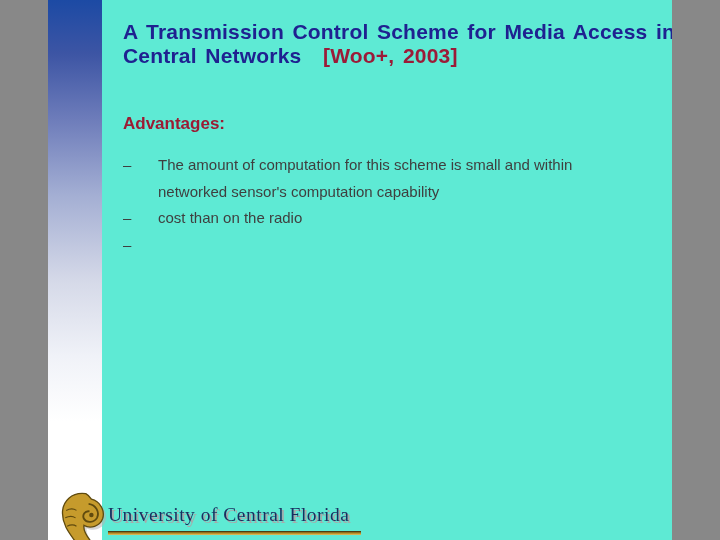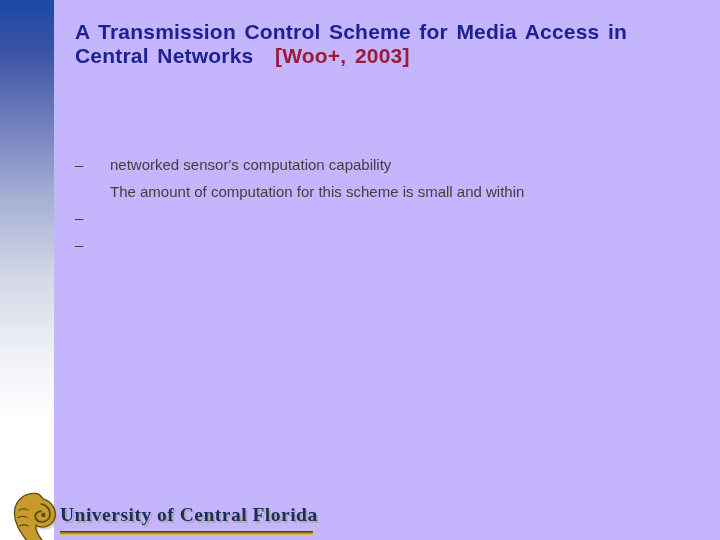--- a/index.html
+++ b/index.html
@@ -1,18 +1,18 @@
 <!DOCTYPE html>
 <html><head>
 <meta charset="utf-8">
 <style>
   html,body { margin:0; padding:0; background:#888; }
   .slide {
-    position:relative; width:720px; height:540px; margin:0 auto;
-    background:#c4b5fd; overflow:hidden;
+    position:relative; width:624px; height:540px; margin:0 auto;
+    background:#5eead4; overflow:hidden;
     font-family:"Liberation Sans", sans-serif;
   }
   
   .sidebar {
     position:absolute; left:0; top:0; width:54px; height:540px;
     background:linear-gradient(180deg,
       #1c4aa4 0%, #3d55a4 10%, #6d7cba 22%, #a3aed3 36%,
       #d5d9e8 52%, #f0f2f8 66%, #ffffff 78%, #ffffff 100%);
   }
   
@@ -34,55 +34,57 @@
     font-size:15px; line-height:26.5px; color:#3F3F3F;
   }
   .bullet-item { display:flex; align-items:flex-start; }
   .bullet-marker { width:35px; flex:none; }
   .bullet-line { white-space:nowrap; }
   
   .footer { position:absolute; left:0; top:486px; width:420px; height:54px; }
   .pegasus { position:absolute; left:7px; top:2px; width:56px; height:56px; }
   .footer-name {
     position:absolute; left:60px; top:18px;
-    font-family:"Liberation Serif", serif; font-weight:bold;
+    font-family:"Liberation Serif", serif; font-weight:normal;
     font-size:19.5px; letter-spacing:0.5px; color:#1B2D5E;
     text-shadow:2px 2px 0 #a9a9a9; white-space:nowrap;
   }
   .footer-rule {
     position:absolute; left:60px; top:45px; width:253px; height:4px;
     background:linear-gradient(180deg,#2f2408 0%, #8a6d1c 35%, #c69c30 70%, #e3c468 100%);
   }
 </style>
 </head>
 <body>
 
 <div class="slide">
 
   <div class="sidebar"></div>
 
   <div class="title">
     <div class="title-line">A Transmission Control Scheme for Media Access in</div>
     <div class="title-line"><span>Central Networks </span><span class="citation">[Woo+, 2003]</span></div>
   </div>
 
+  <div class="section-heading">Advantages:</div>
 
   <div class="bullets">
 
     <div class="bullet-item">
       <div class="bullet-marker">–</div>
       <div class="bullet-lines">
+        <div class="bullet-line">The amount of computation for this scheme is small and within</div>
         <div class="bullet-line">networked sensor's computation capability</div>
-        <div class="bullet-line">The amount of computation for this scheme is small and within</div>
       </div>
     </div>
 
     <div class="bullet-item">
       <div class="bullet-marker">–</div>
       <div class="bullet-lines">
+        <div class="bullet-line">cost than on the radio</div>
       </div>
     </div>
 
     <div class="bullet-item">
       <div class="bullet-marker">–</div>
     </div>
 
   </div>
 
   <div class="footer">

